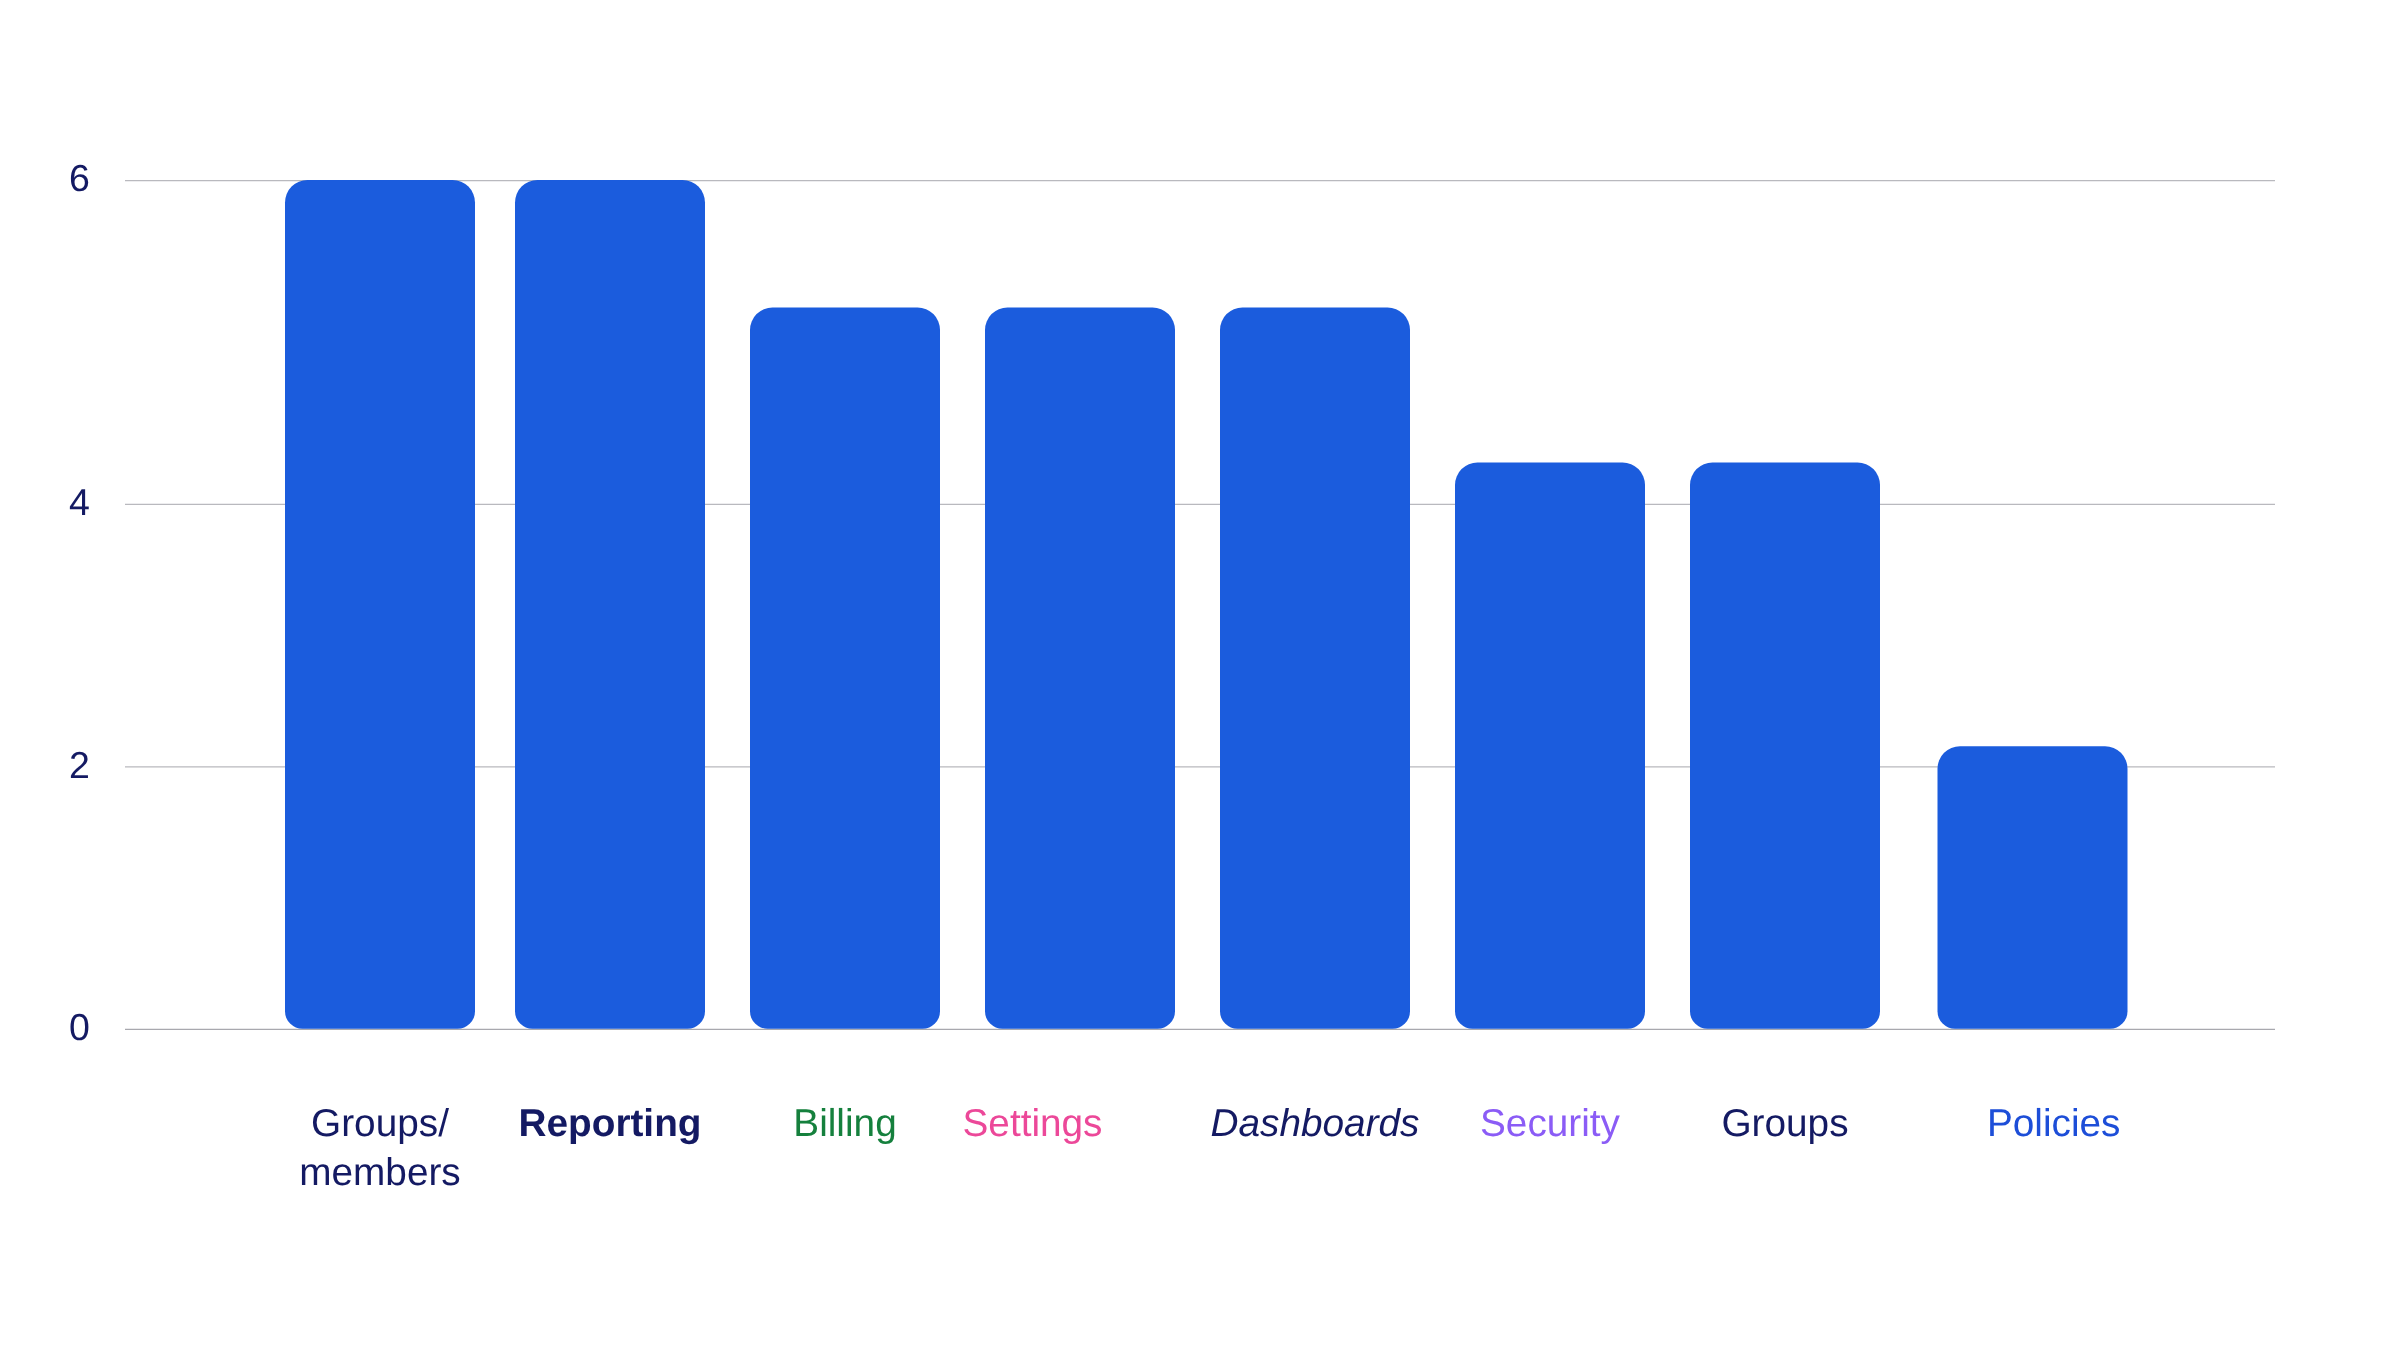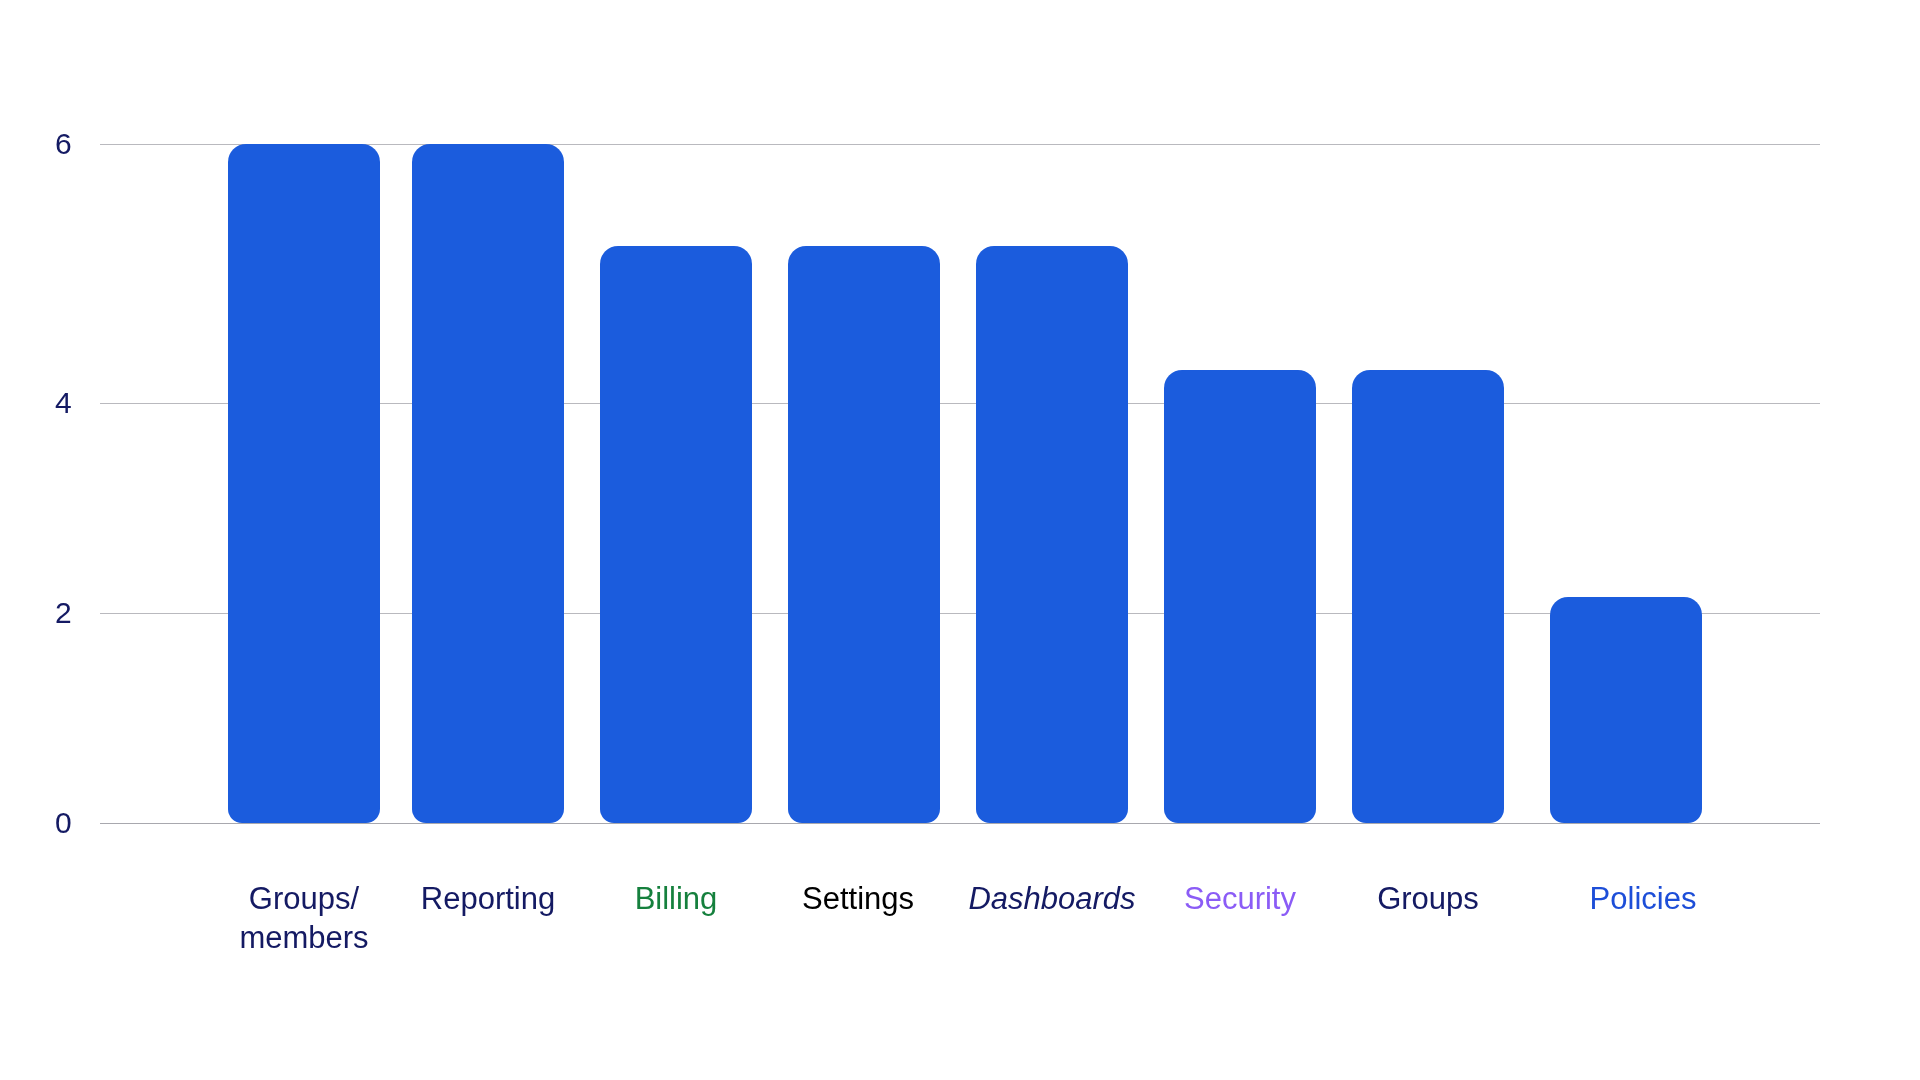--- a/index.html
+++ b/index.html
@@ -137,22 +137,22 @@
       <div class="bar-rect" style="height: 452.667px; background: rgb(27, 92, 221);"></div>
     </div>
     <div class="bar-slot" style="left:1450px;">
       <div class="bar-rect" style="height: 226.333px; background: rgb(27, 92, 221);"></div>
     </div>
   </div>
 
   <div class="xlabels-layer">
     <div class="xlabel" style="left: 89px; color: rgb(20, 26, 99);">Groups/
 members</div>
-    <div class="xlabel" style="left: 273px; color: rgb(20, 26, 99);">Reporting</div>
+    <div class="xlabel" style="left: 273px; color: rgb(20, 26, 99); font-weight: bold;">Reporting</div>
     <div class="xlabel" style="left: 461px; color: #15803d;">Billing</div>
-    <div class="xlabel" style="left: 643px; color: #000000;">Settings</div>
+    <div class="xlabel" style="left: 611px; color: #ec4899;">Settings</div>
     <div class="xlabel" style="left: 837px; color: rgb(20, 26, 99); font-style: italic;">Dashboards</div>
     <div class="xlabel" style="left: 1025px; color: #8b5cf6;">Security</div>
     <div class="xlabel" style="left: 1213px; color: rgb(20, 26, 99);">Groups</div>
     <div class="xlabel" style="left: 1428px; color: #1d4ed8;">Policies</div>
   </div>
 
 </div>
 
 </body></html>

